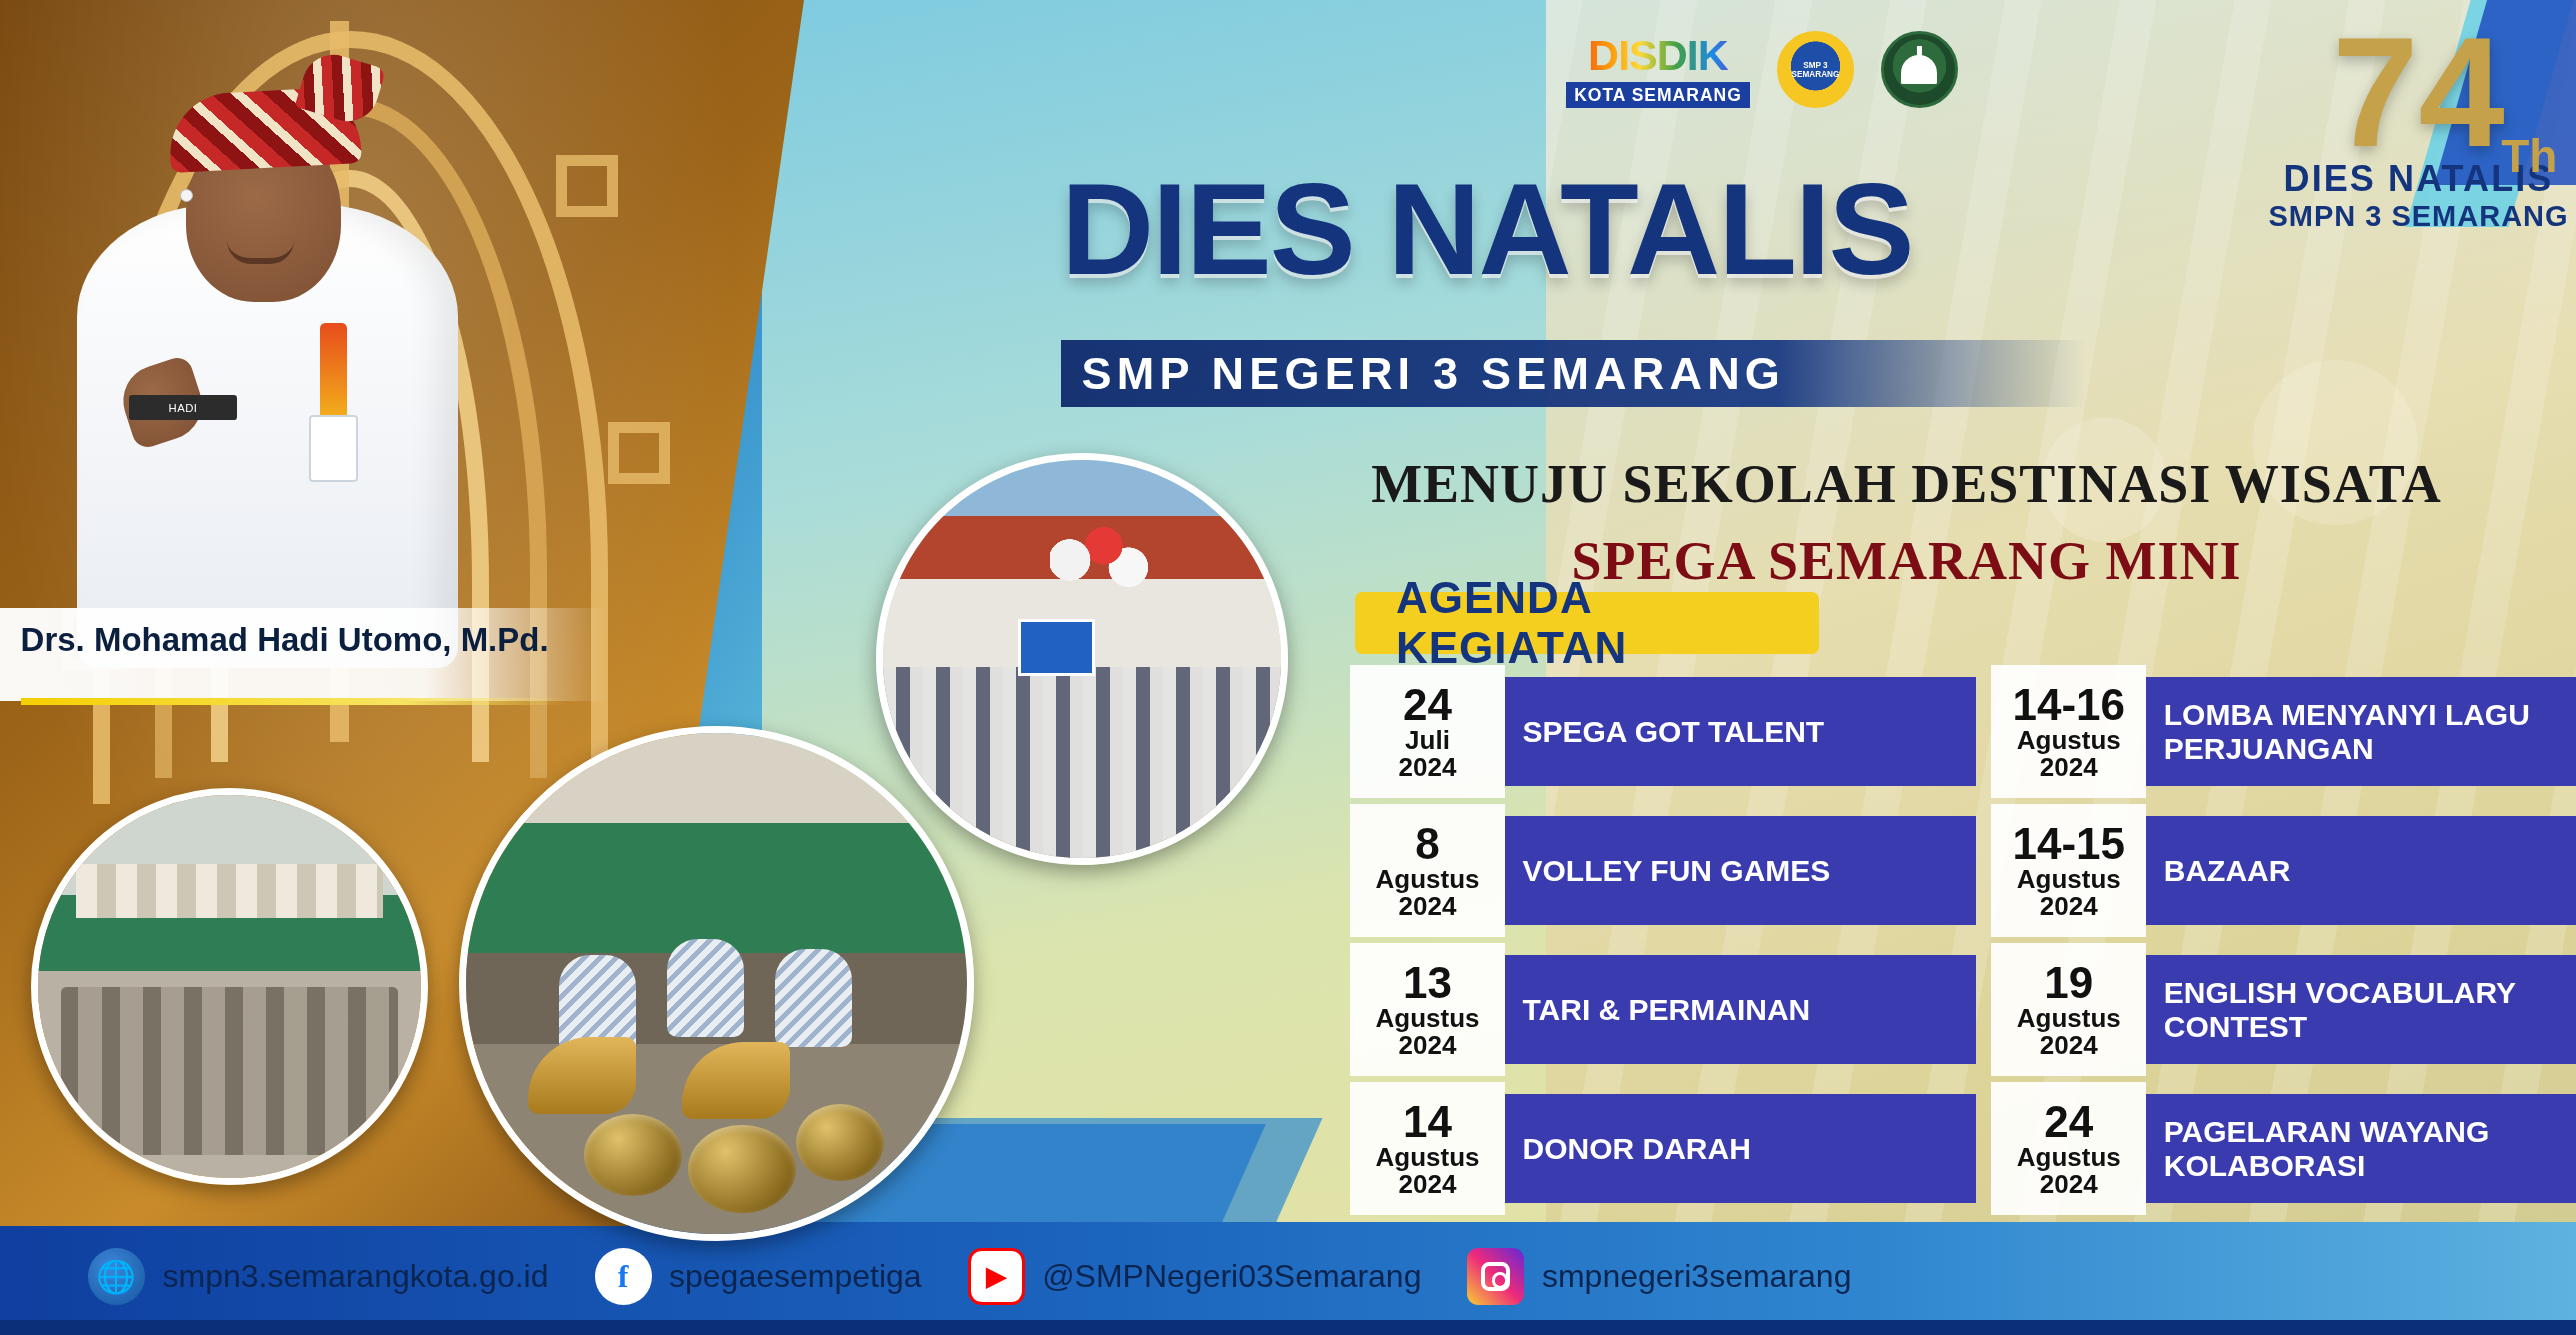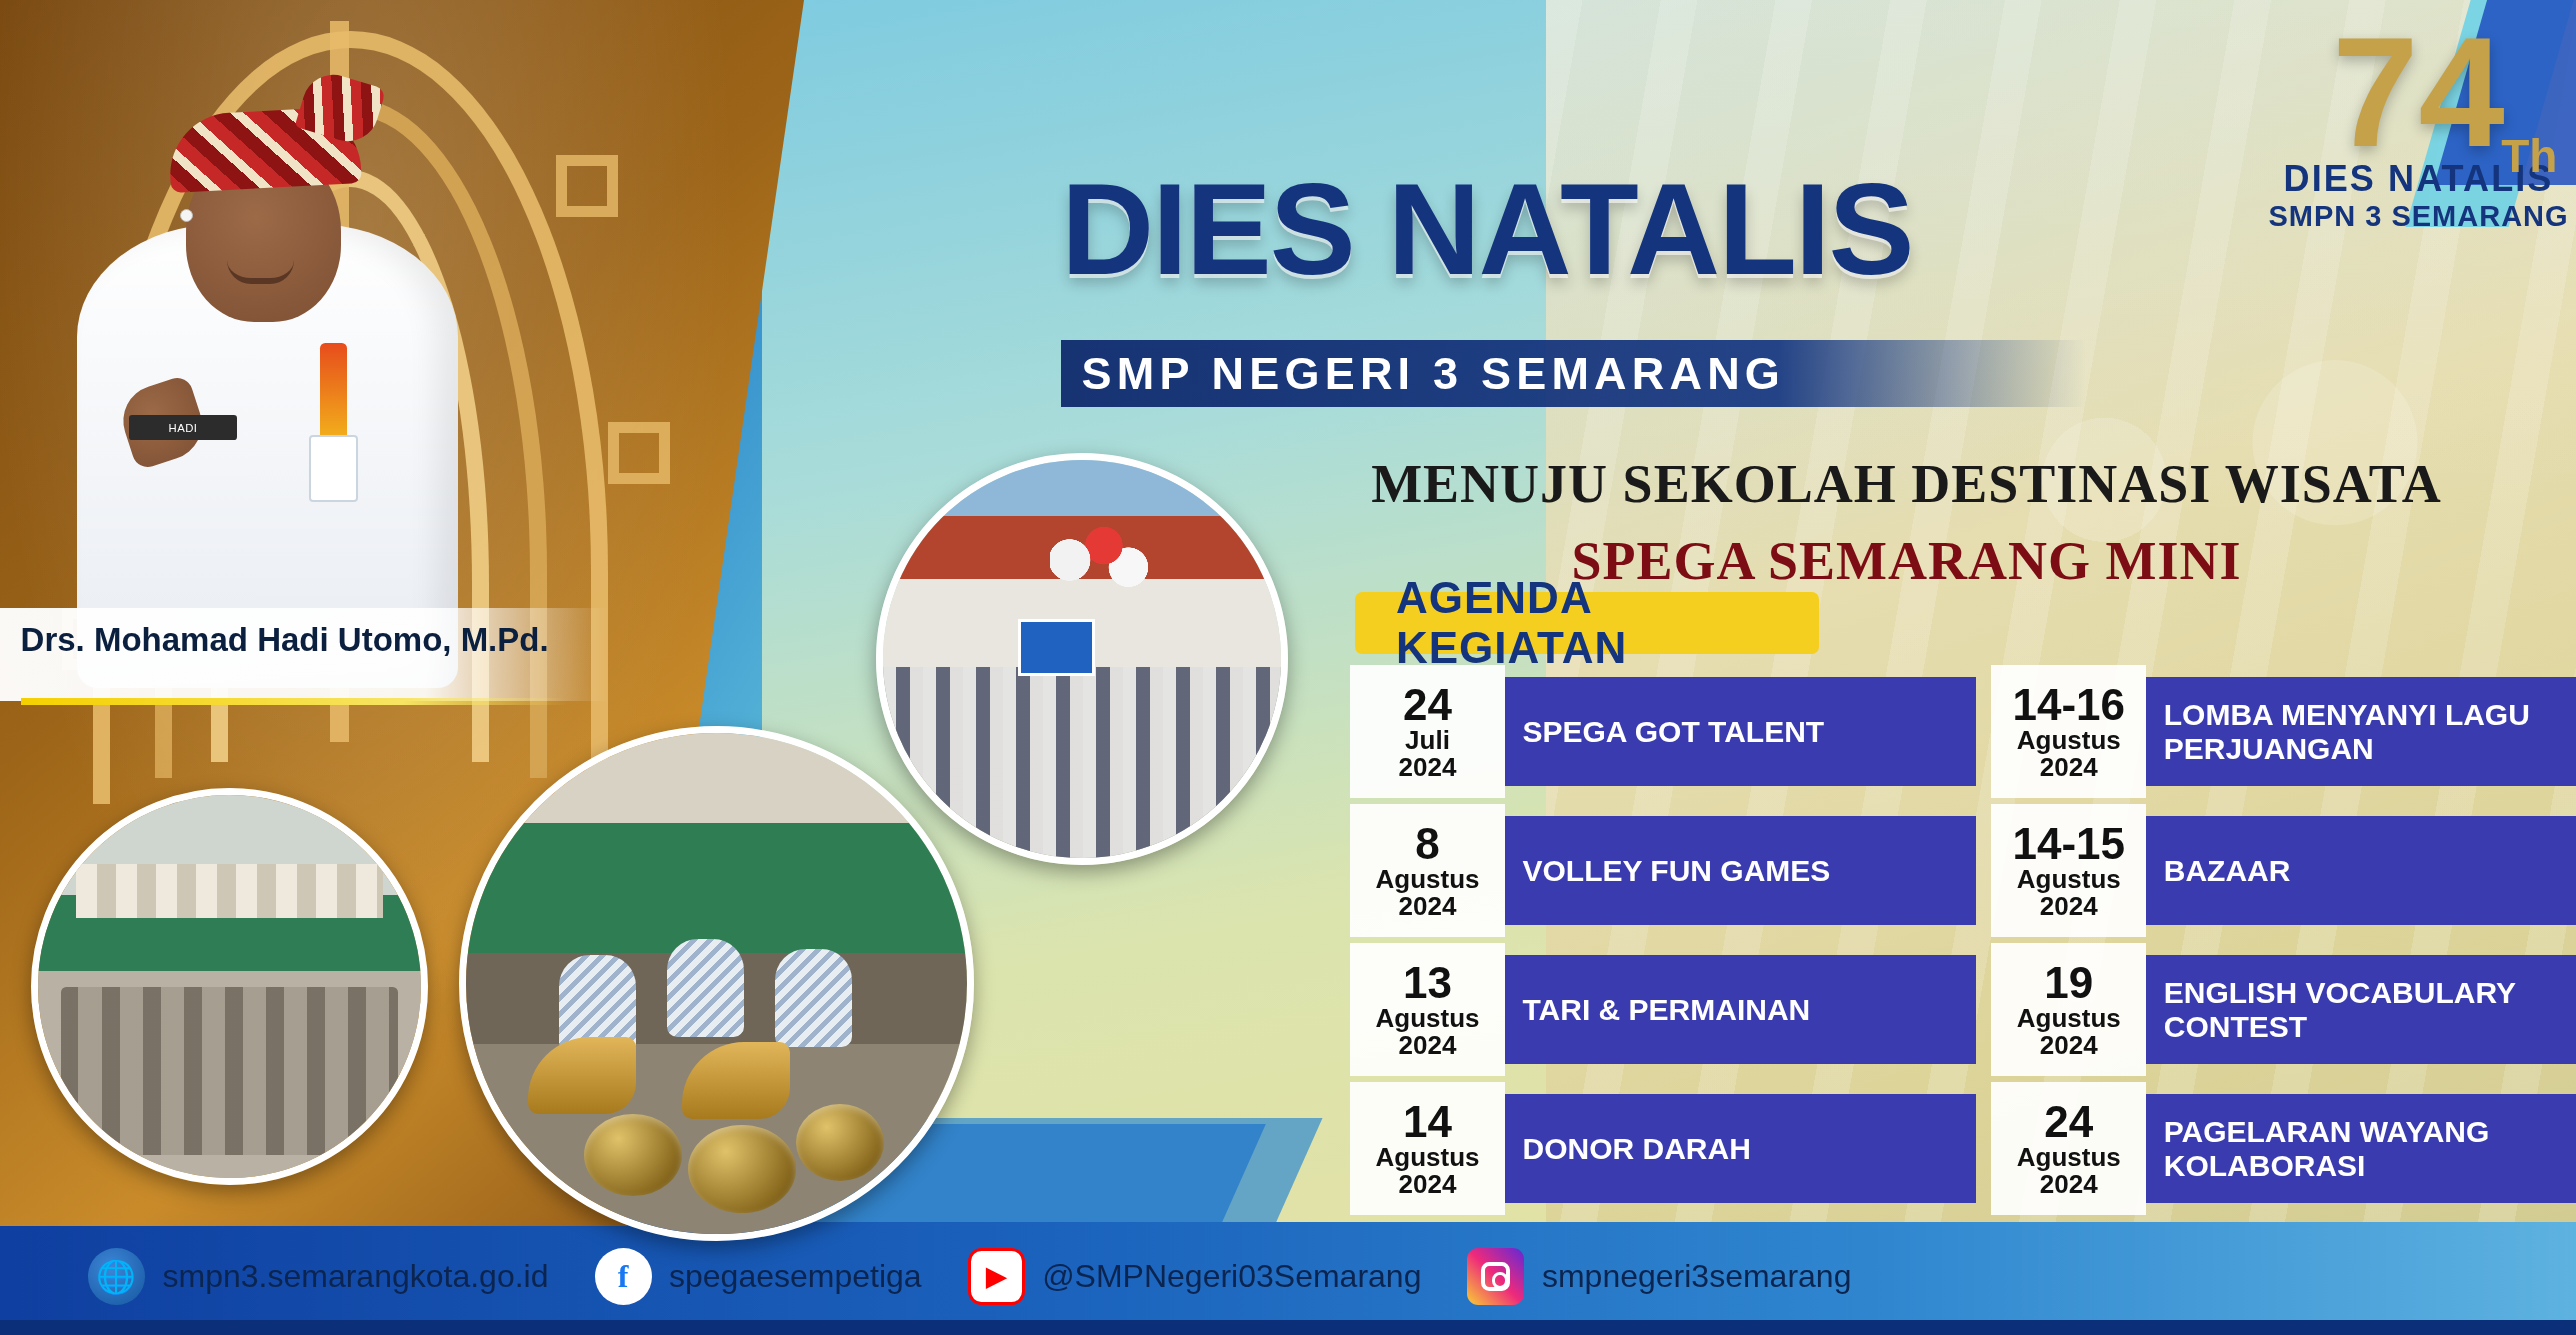--- a/index.html
+++ b/index.html
@@ -71,21 +71,21 @@
     position:absolute; border: 17.5px solid #e7bb6a; border-radius: 50% 50% 0 0 / 70% 70% 0 0;
     opacity:.9;
   }
   .a1 { left: 93px; top: 31px; width: 515px; height: 773px; border-bottom: none;}
   .a2 { left: 155px; top: 98px; width: 392px; height: 680px; border-bottom: none; border-color:#d8a857;}
   .a3 { left: 211px; top: 170px; width: 278px; height: 592px; border-bottom: none; border-color:#f0cd85;}
   .batik-v1 { position:absolute; left: 330px; top: 20.6px; width: 18.5px; height: 721px; background:#e7bb6a; opacity:.85;}
   .batik-sq { position:absolute; width: 62px; height: 62px; border: 11.3px solid #e7bb6a; opacity:.8;}
 
   .principal {
-    position:absolute; left: 31px; top: 54px; width: 474px; height: 629px;
+    position:absolute; left: 31px; top: 34px; width: 474px; height: 629px;
   }
   .p-body {
     position:absolute; left: 46px; top: 170px; width: 381px; height: 464px;
     background: linear-gradient(180deg,#ffffff,#e8ecf2);
     border-radius: 144px 144px 20.6px 20.6px / 113px 113px 20.6px 20.6px;
     box-shadow: inset -20.6px 0 31px rgba(0,0,0,.08);
   }
   .p-head {
     position:absolute; left: 155px; top: 93px; width: 155px; height: 175px;
     background: radial-gradient(circle at 45% 40%, #9c6a47, #7d4f33);
@@ -392,20 +392,32 @@
     </div>
   </div>
 
   <div class="circ circ-3">
     <div class="ph-school">
       <div class="balloons"></div>
       <div class="banner"></div>
     </div>
   </div>
 
+  <div class="logos">
+    <div class="logo-disdik">
+      <div class="word">DISDIK</div>
+      <div class="sub">KOTA SEMARANG</div>
+    </div>
+    <div class="logo-seal seal-smp">
+      <span>SMP 3 SEMARANG</span>
+    </div>
+    <div class="logo-seal seal-spega">
+      <span class="mosque"></span>
+    </div>
+  </div>
 
   <div class="title-main">DIES NATALIS</div>
   <div class="title-bar">
     <span>SMP NEGERI 3 SEMARANG</span>
   </div>
 
   <div class="anniv">
     <div class="num">74</div>
     <div class="th">Th</div>
     <div class="l1">DIES NATALIS</div>

